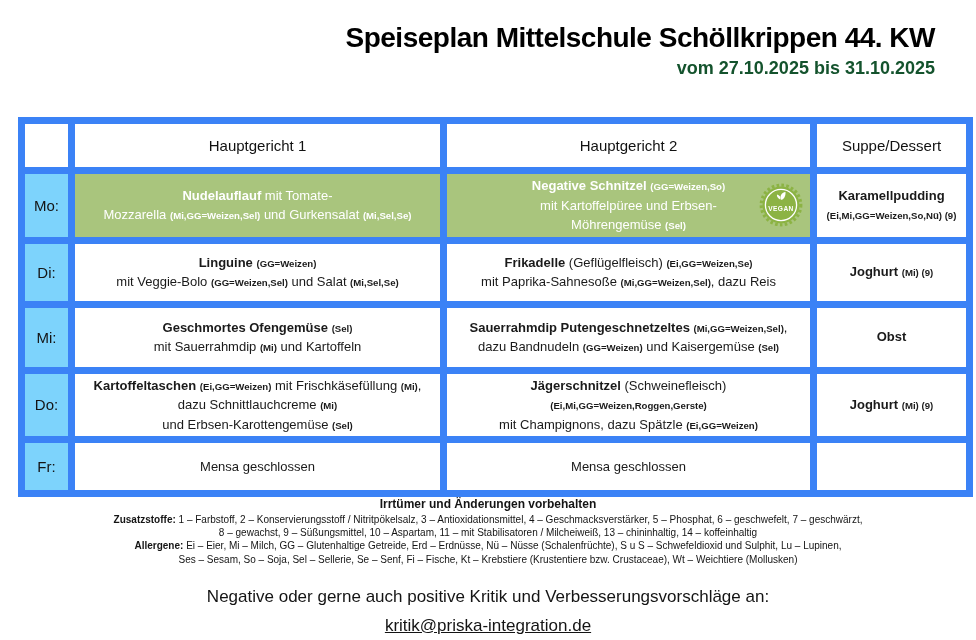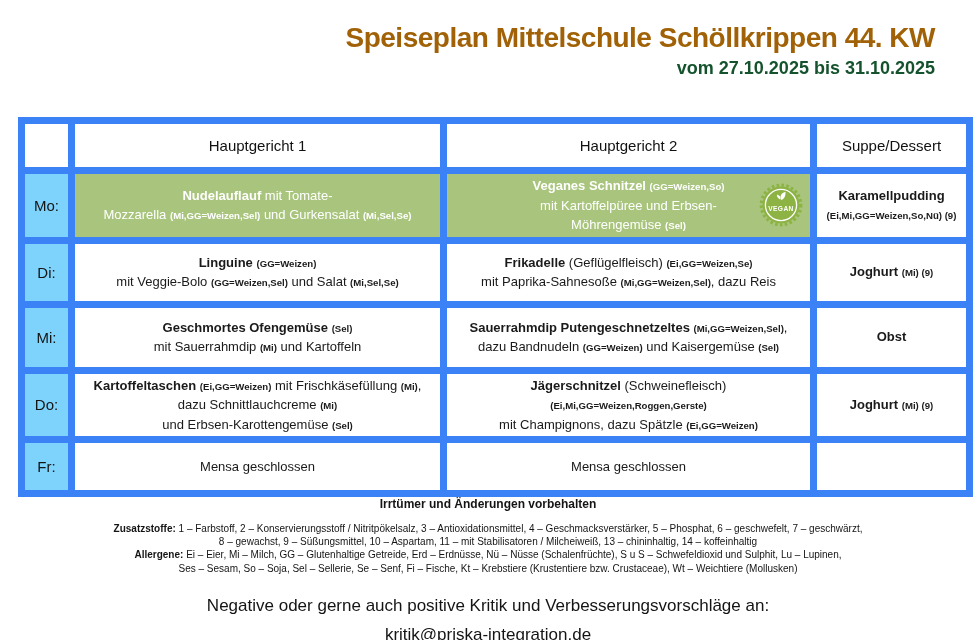--- a/index.html
+++ b/index.html
@@ -7,21 +7,21 @@
   body {
     width: 976px; height: 640px;
     font-family: "Liberation Sans", sans-serif;
     color: #111;
     overflow: hidden;
   }
   .page { position: relative; width: 976px; height: 640px; }
 
   
   .header { padding: 22px 41px 0 0; text-align: right; }
-  .title { font-size: 28px; font-weight: 700; letter-spacing: -0.5px; color: #a16207; }
+  .title { font-size: 28px; font-weight: 700; letter-spacing: -0.5px; color: #000000; }
   .subtitle { font-size: 18px; font-weight: 700; margin-top: 4px; color: #14532d; }
 
   
   table.menu {
     border-collapse: collapse;
     table-layout: fixed;
     margin: 38px 0 0 18px;
     width: 948px;
   }
   table.menu th, table.menu td {
@@ -70,21 +70,21 @@
   }
 
   
   .disclaimer {
     text-align: center;
     font-size: 12px;
     font-weight: 700;
     color: #141414;
   }
   .footnotes {
-    margin-top: 11px;
+    margin-top: 2px;
     text-align: center;
     font-size: 10px;
     line-height: 1.32;
     color: #141414;
   }
   .contact {
     text-align: center;
     font-size: 17px;
     margin-top: 21px;
     color: #141414;
@@ -119,21 +119,21 @@
         <th>Hauptgericht 1</th>
         <th>Hauptgericht 2</th>
         <th>Suppe/Dessert</th>
       </tr>
     </thead>
     <tbody>
       <tr class="r-mo">
         <td class="day">Mo:</td>
         <td class="meal hl"><span class="seg-b">Nudelauflauf</span><span class="seg-n"> mit Tomate-</span><br><span class="seg-n">Mozzarella </span><span class="seg-s">(Mi,GG=Weizen,Sel)</span><span class="seg-n"> und Gurkensalat </span><span class="seg-s">(Mi,Sel,Se)</span></td>
         <td class="meal hl">
-          <span><span class="seg-b">Veganes Schnitzel</span><span class="seg-n"> </span><span class="seg-s">(GG=Weizen,So)</span><br><span class="seg-n">mit Kartoffelpüree und Erbsen-</span><br><span class="seg-n">Möhrengemüse </span><span class="seg-s">(Sel)</span></span>
+          <span><span class="seg-b">Negative Schnitzel</span><span class="seg-n"> </span><span class="seg-s">(GG=Weizen,So)</span><br><span class="seg-n">mit Kartoffelpüree und Erbsen-</span><br><span class="seg-n">Möhrengemüse </span><span class="seg-s">(Sel)</span></span>
           <svg class="vegan-badge" viewBox="0 0 44 44">
             <circle cx="22" cy="22" r="18.5" fill="#8cb344"></circle>
             <circle cx="22" cy="22" r="19.8" fill="none" stroke="#8cb344" stroke-width="3.2" stroke-dasharray="2.6 2.3"></circle>
             <circle cx="22" cy="22" r="15.6" fill="none" stroke="#ffffff" stroke-width="1.3"></circle>
             <path d="M22.5 17 C20 13.5, 22.5 9.5, 26.5 9 C26.8 13, 25 16, 22.5 17 Z" fill="#ffffff"></path>
             <path d="M21.5 16.5 C19.5 15.8, 17.5 13.8, 18 11.5 C20.5 12, 21.8 14.2, 21.5 16.5 Z" fill="#ffffff"></path>
             <text x="22" y="27.5" text-anchor="middle" font-family="Liberation Sans, sans-serif" font-size="6.6" font-weight="bold" letter-spacing="0.4" fill="#ffffff">VEGAN</text>
           </svg>
         </td>
         <td class="meal"><span class="seg-b">Karamellpudding</span><br><span class="seg-s">(Ei,Mi,GG=Weizen,So,Nü) (9)</span></td>

